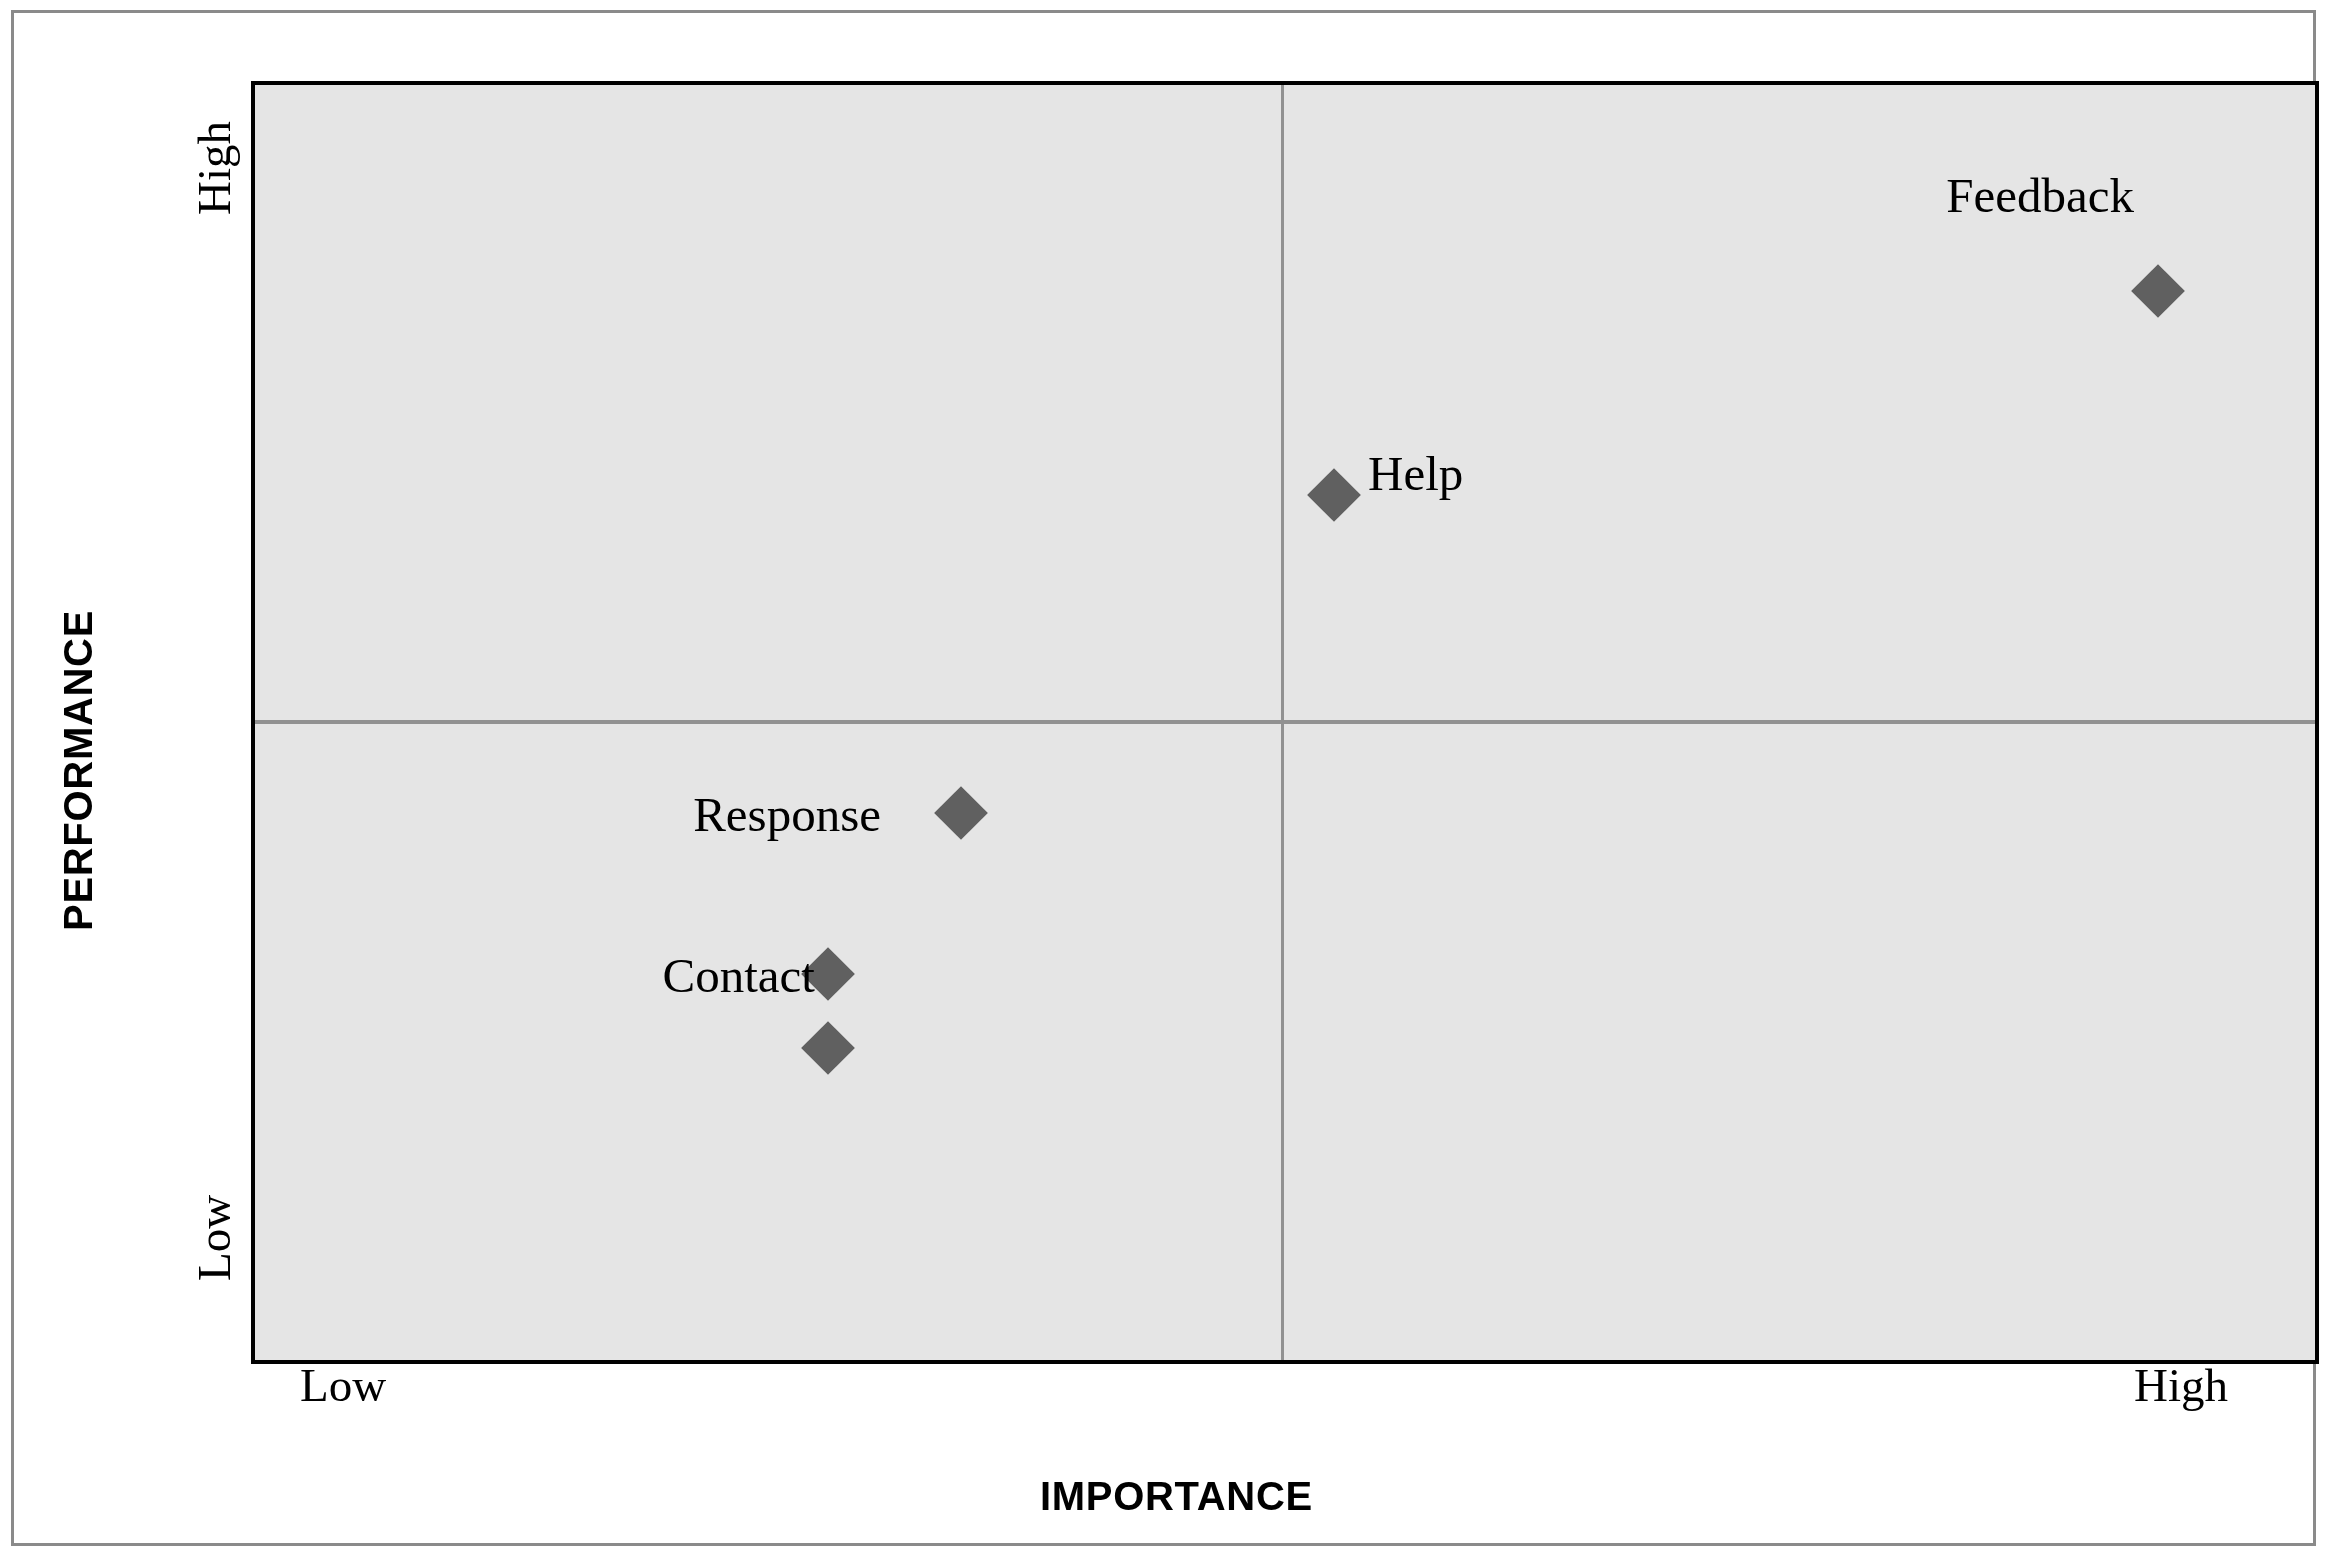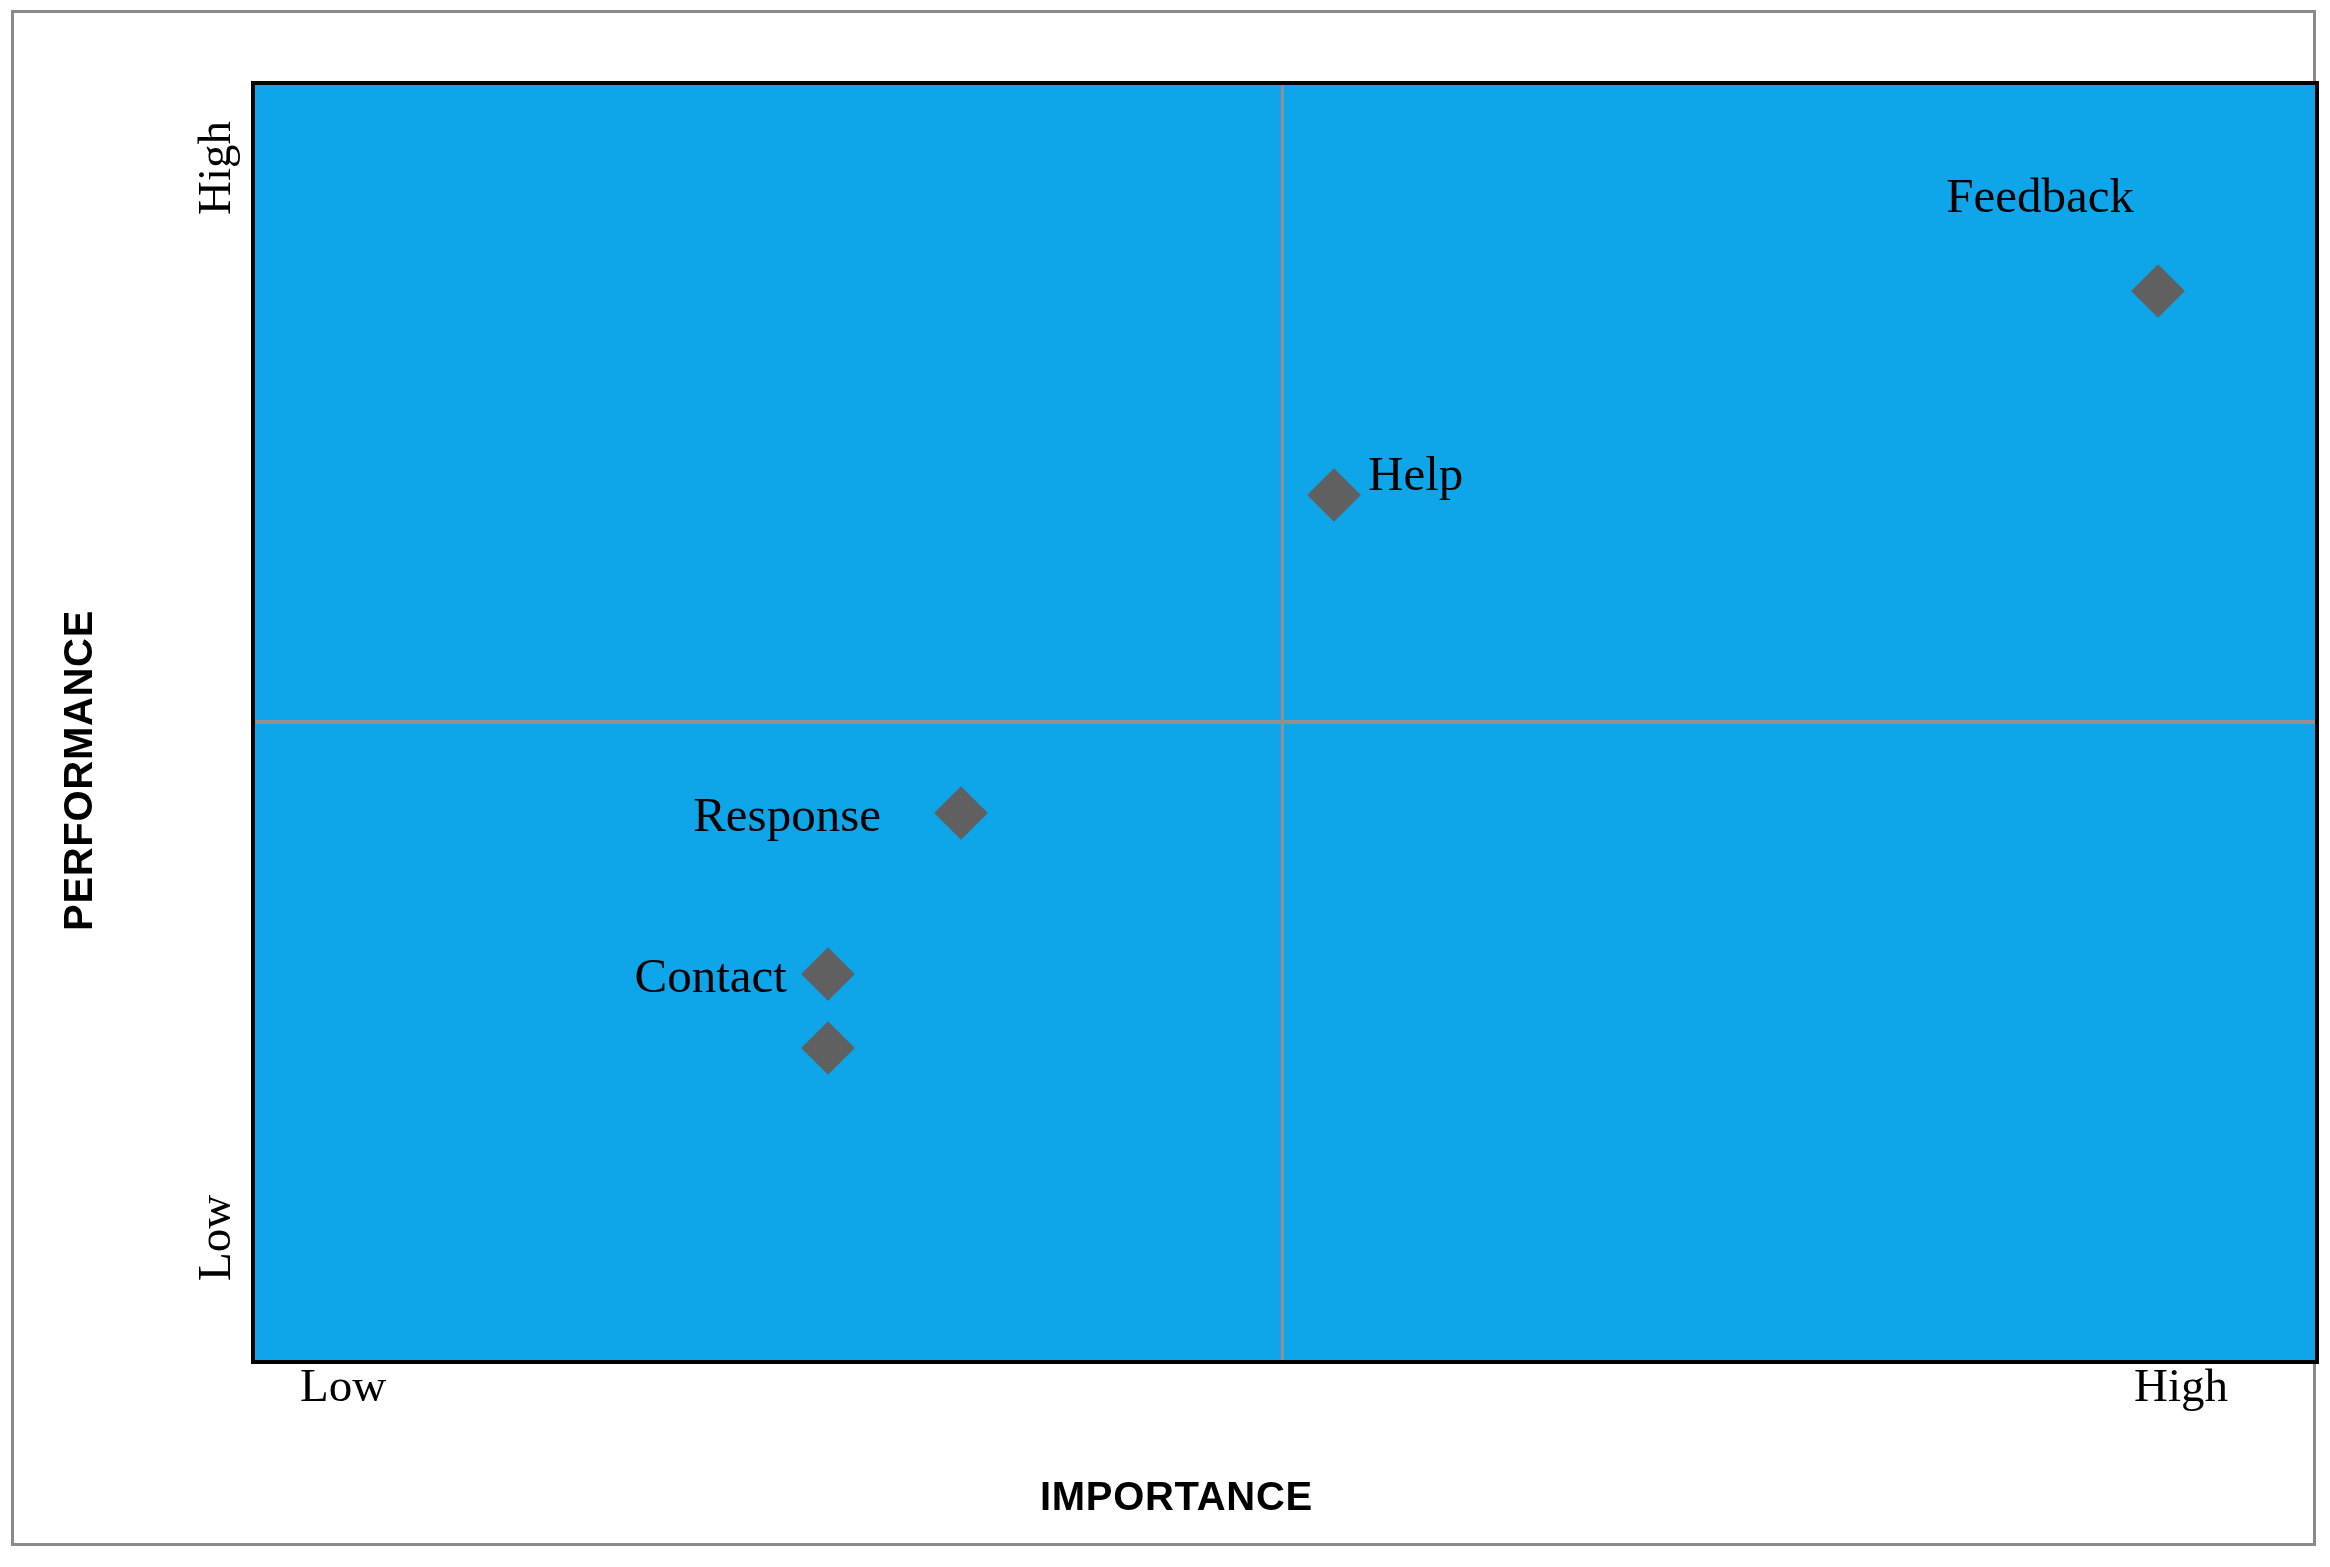--- a/index.html
+++ b/index.html
@@ -26,21 +26,21 @@
     box-sizing: border-box;
   }
 
   
   #plot-area {
     position: absolute;
     left: 237px;
     top: 68px;
     width: 2068px;
     height: 1283px;
-    background: #0ea5e9;
+    background: #e5e5e5;
     border: 4.6px solid #000000;
     box-sizing: border-box;
   }
 
   
   .divider-h {
     position: absolute;
     left: 0;
     right: 0;
     height: 3.3px;
@@ -131,20 +131,20 @@
     <div class="marker" style="left: 1903px; top: 206px;"></div>
     <div class="point-label right-align" style="left: 1879px; top: 86px;">Feedback</div>
 
     <div class="marker" style="left: 1079px; top: 410px;"></div>
     <div class="point-label" style="left: 1113px; top: 364px;">Help</div>
 
     <div class="marker" style="left: 706px; top: 728px;"></div>
     <div class="point-label right-align" style="left: 626px; top: 705px;">Response</div>
 
     <div class="marker" style="left: 573px; top: 889px;"></div>
-    <div class="point-label right-align" style="left: 532px; top: 866px; text-align: right;">Contact</div>
+    <div class="point-label right-align" style="left: 560px; top: 866px; text-align: right;">Contact</div>
 
     <div class="marker" style="left: 573px; top: 963px;"></div>
 
   </div>
 
 </div>
 
 
 </body></html>

